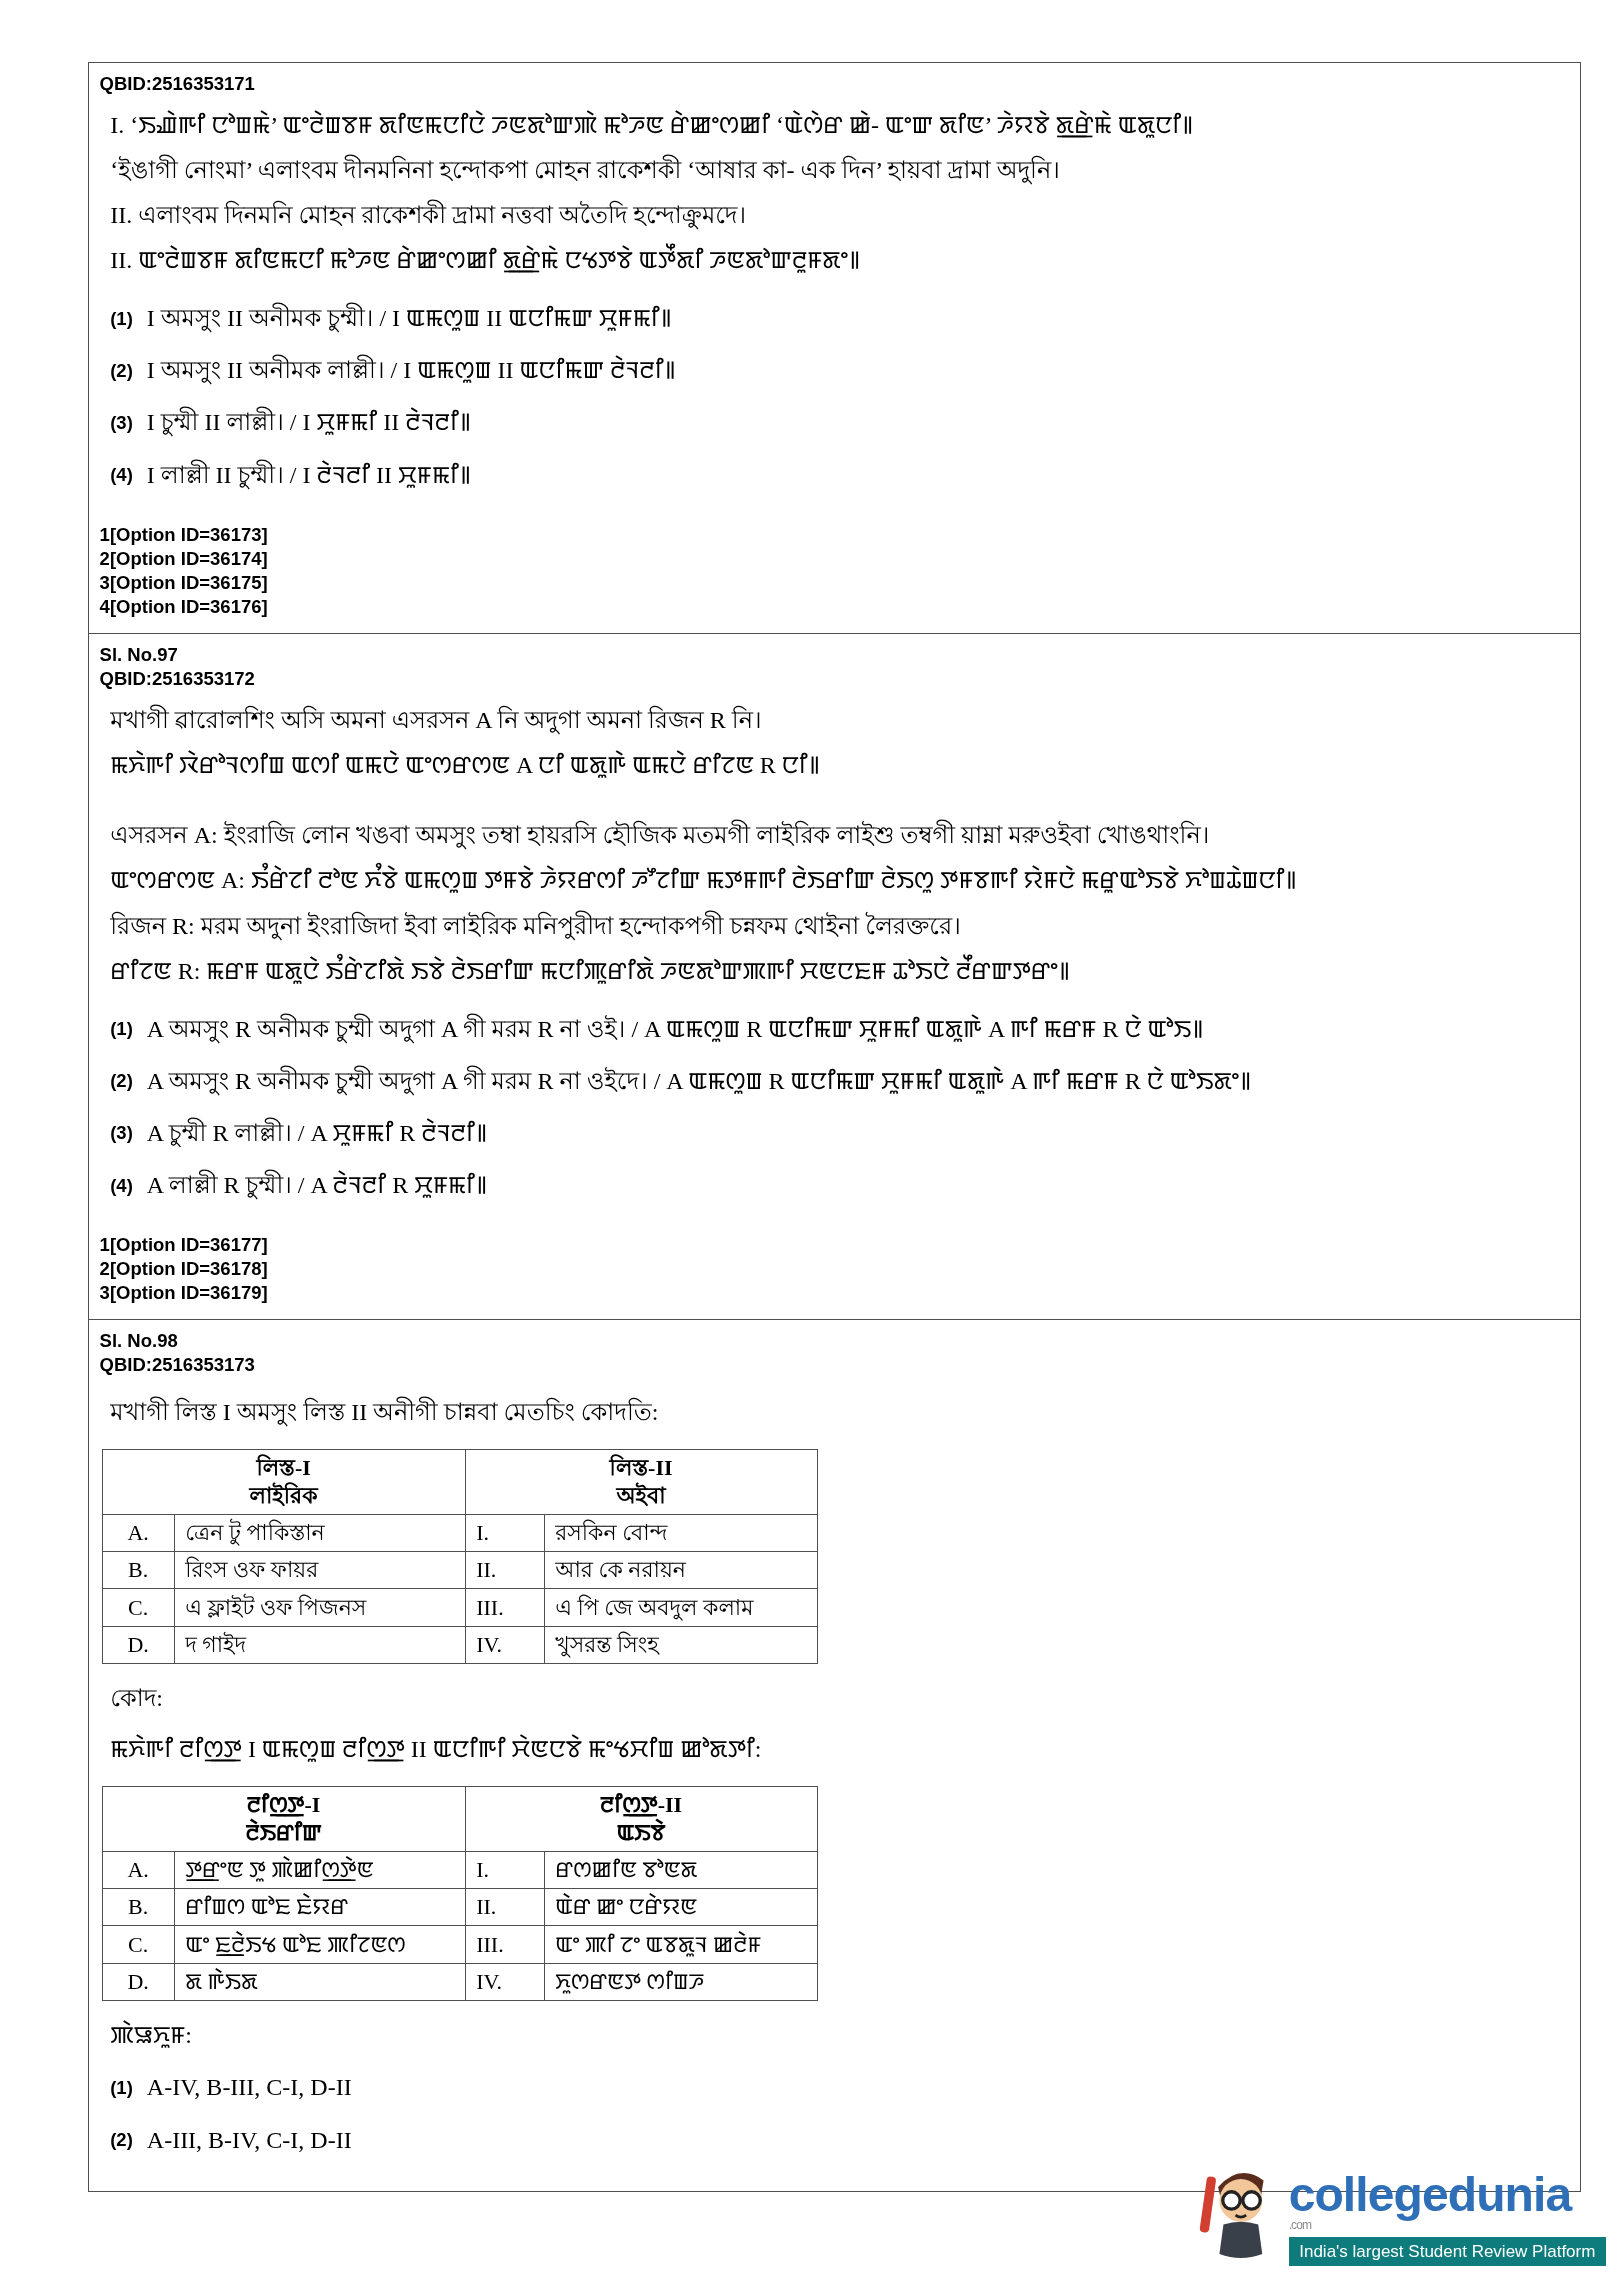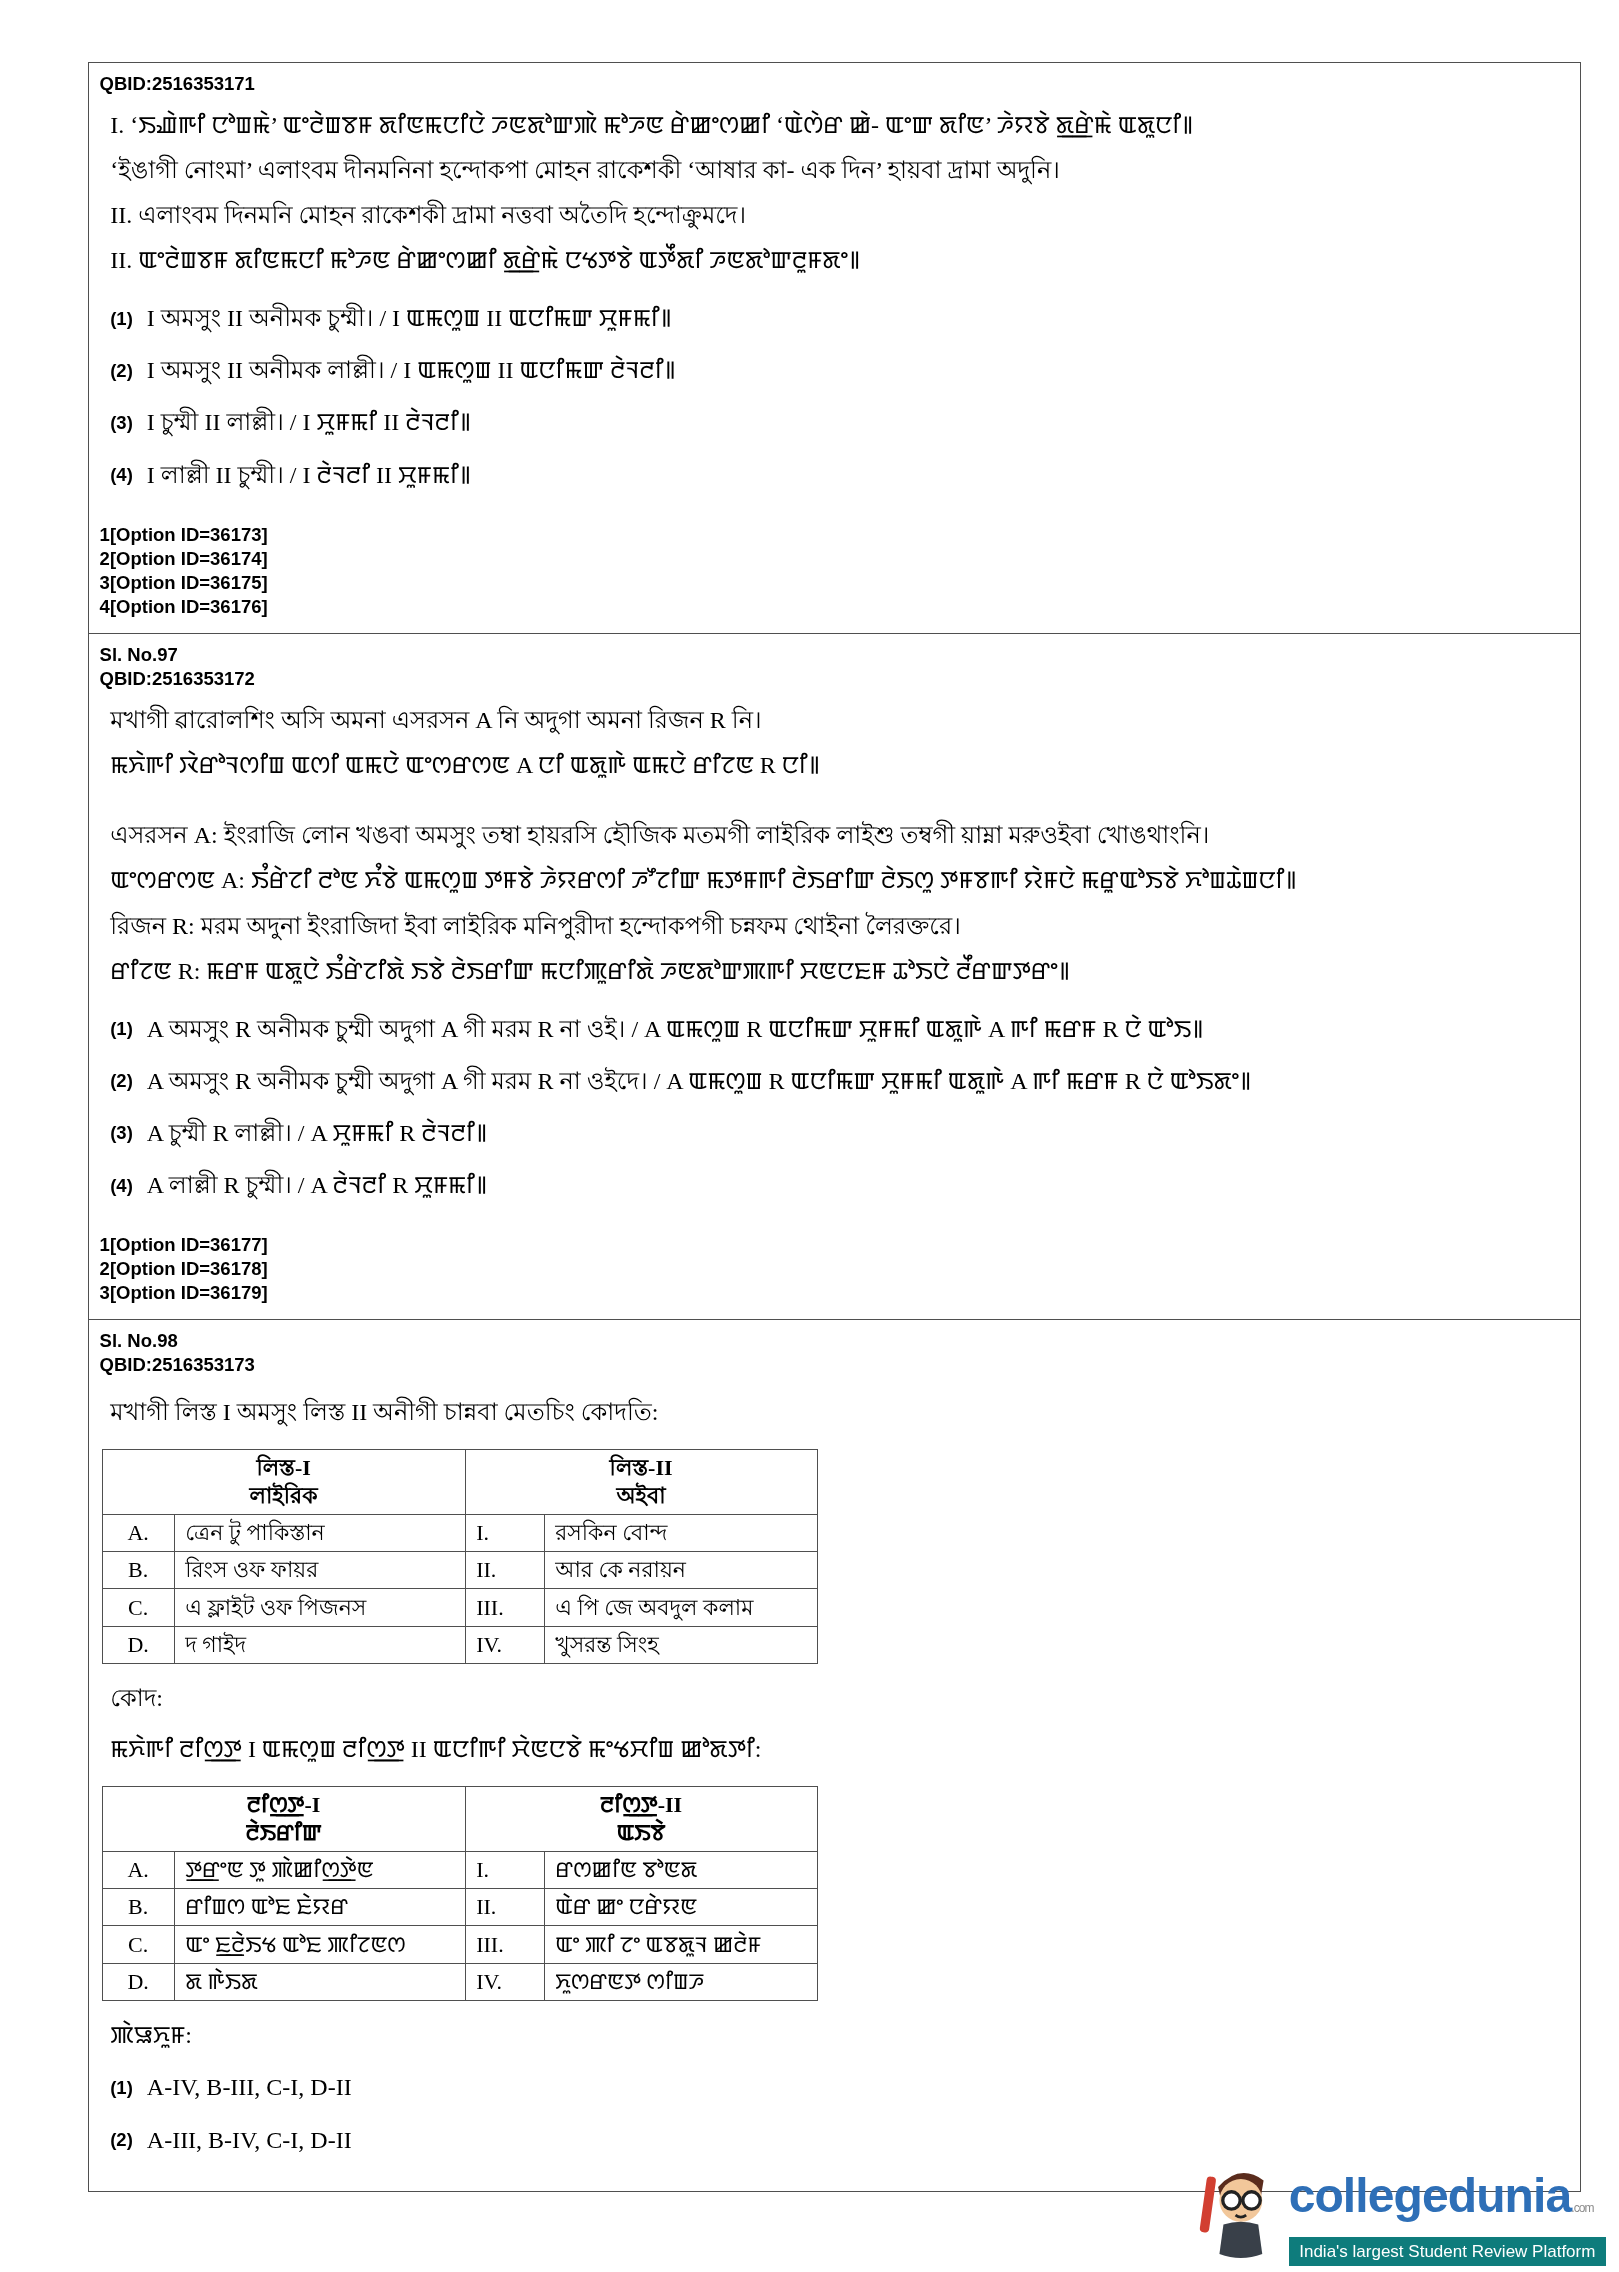--- a/index.html
+++ b/index.html
@@ -93,30 +93,31 @@
   .brand-col { display: flex; flex-direction: column; align-items: flex-start; }
   .brand-row {
     font-family: "Liberation Sans", sans-serif;
     font-weight: bold;
     font-size: 48px;
     line-height: 1.0;
     color: #2e6fb7;
     letter-spacing: -0.9px;
     display: flex;
     align-items: baseline;
+    flex-direction: column;
   }
   .brand-tld {
     font-family: "Liberation Sans", sans-serif;
     font-weight: normal;
     font-size: 12px;
     color: #8a8a8a;
     margin-left: 0;
   }
   .tagline {
-    margin-top: 17px;
+    margin-top: 6px;
     background: #0e7c7c;
     color: #ffffff;
     font-family: "Liberation Sans", sans-serif;
     font-size: 17px;
     padding: 4.4px 10.6px;
     align-self: stretch;
   }
 </style>
 </head>
 <body>

